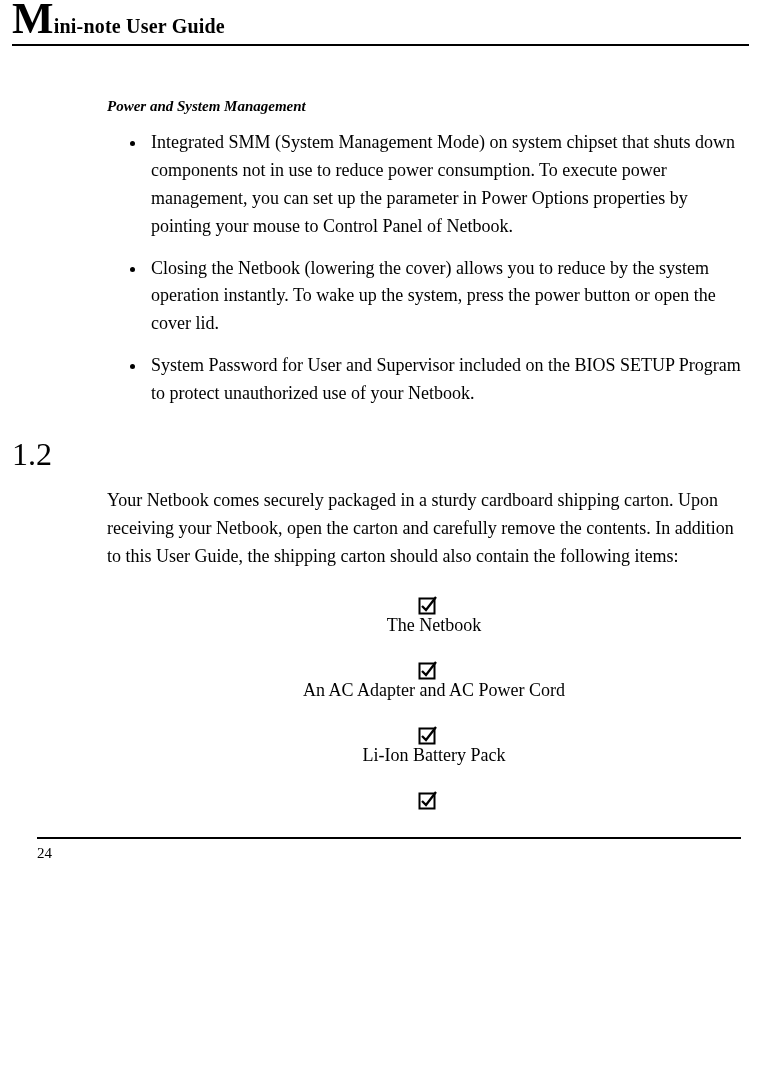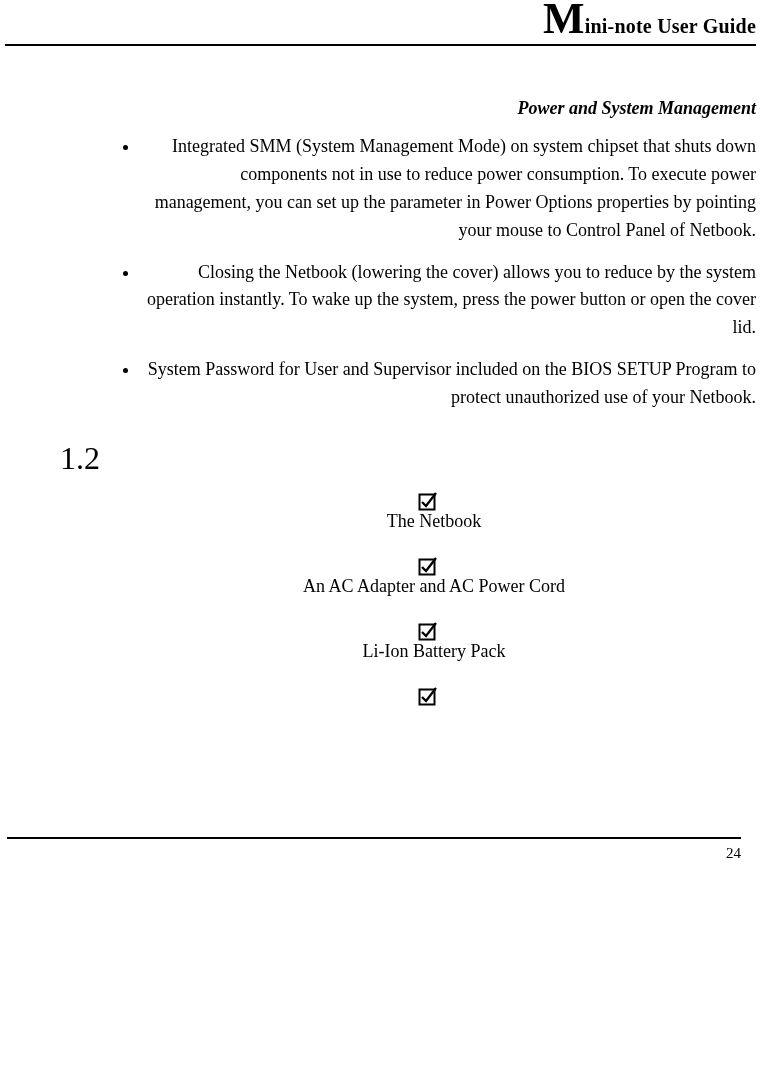--- a/index.html
+++ b/index.html
@@ -10,22 +10,21 @@
     height: 1079px;
     background: #fff;
     font-family: "Palatino Linotype", "Book Antiqua", Palatino, Georgia, serif;
     color: #000;
   }
   .page {
     position: relative;
     width: 761px;
     height: 884px;
     box-sizing: border-box;
-    padding: 0 5px;
-    text-align: right;
+    padding: 0 12px;
   }
   .header {
     padding-top: 6px;
   }
   .header-title {
     font-weight: bold;
     font-size: 20px;
     letter-spacing: 0.2px;
   }
   .header-title .big-m {
@@ -41,21 +40,21 @@
     margin: 6px 0 0 0;
   }
   .content {
     margin-left: 95px;
     margin-right: 0;
     margin-top: 52px;
   }
   .subheading {
     font-style: italic;
     font-weight: bold;
-    font-size: 18px;
+    font-size: 15px;
     margin: 0 0 14px 0;
   }
   ul.bullets {
     list-style: disc;
     padding-left: 40px;
     margin-top: 4px;
     margin-bottom: 10px;
   }
   ul.bullets li {
     font-size: 18px;
@@ -100,21 +99,21 @@
     width: 20px;
     height: 20px;
     flex: 0 0 20px;
     margin-right: 12px;
   }
   .check-icon svg {
     display: block;
   }
   .footer {
     position: absolute;
-    left: 7px;
+    left: 37px;
     right: 20px;
     bottom: 22px;
     margin-top: 35px;
   }
   .hr-bottom {
     border: none;
     border-top: 2.5px solid #000;
     margin: 0;
   }
   .page-num {
@@ -141,20 +140,21 @@
     <ul class="bullets">
       <li>Integrated SMM (System Management Mode) on system chipset that shuts down components not in use to reduce power consumption. To execute power management, you can set up the parameter in Power Options properties by pointing your mouse to Control Panel of Netbook.</li>
       <li>Closing the Netbook (lowering the cover) allows you to reduce by the system operation instantly. To wake up the system, press the power button or open the cover lid.</li>
       <li>System Password for User and Supervisor included on the BIOS SETUP Program to protect unauthorized use of your Netbook.</li>
     </ul>
 
     <div class="section-row">
       <span class="section-num">1.2</span>
     </div>
 
+    <p class="body-para">Your Netbook comes securely packaged in a sturdy cardboard shipping carton. Upon receiving your Netbook, open the carton and carefully remove the contents. In addition to this User Guide, the shipping carton should also contain the following items:</p>
 
     <div class="check-list">
 
       <div class="check-item">
         <span class="check-icon">
           <svg width="20" height="20" viewBox="0 0 20 20">
               <rect x="1.5" y="3.5" width="15" height="15" fill="none" stroke="#000" stroke-width="2"></rect>
               <path d="M4 11 L8 15 L18 2" fill="none" stroke="#000" stroke-width="2.3"></path>
             </svg>
         </span>

